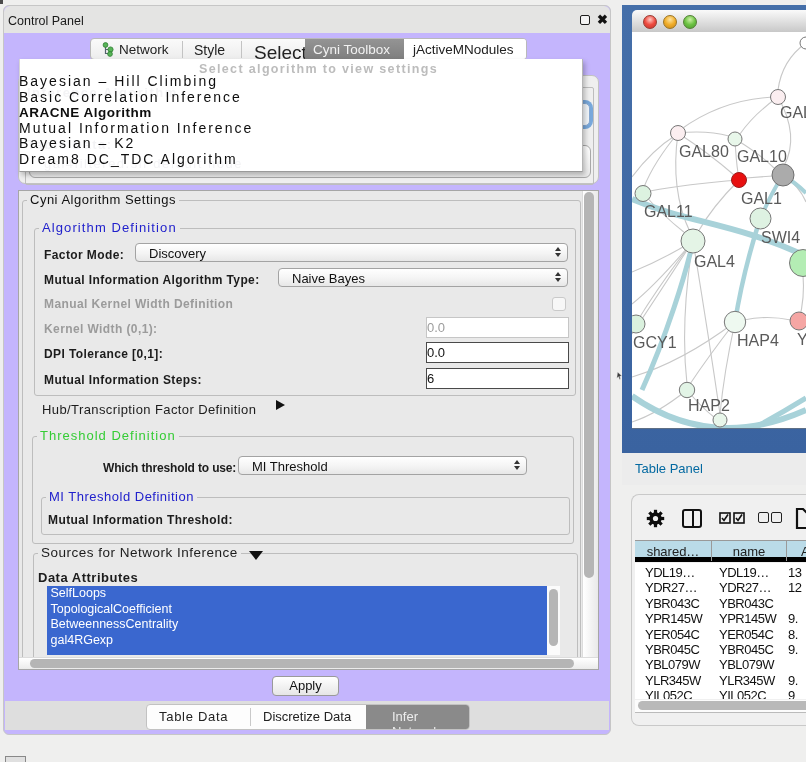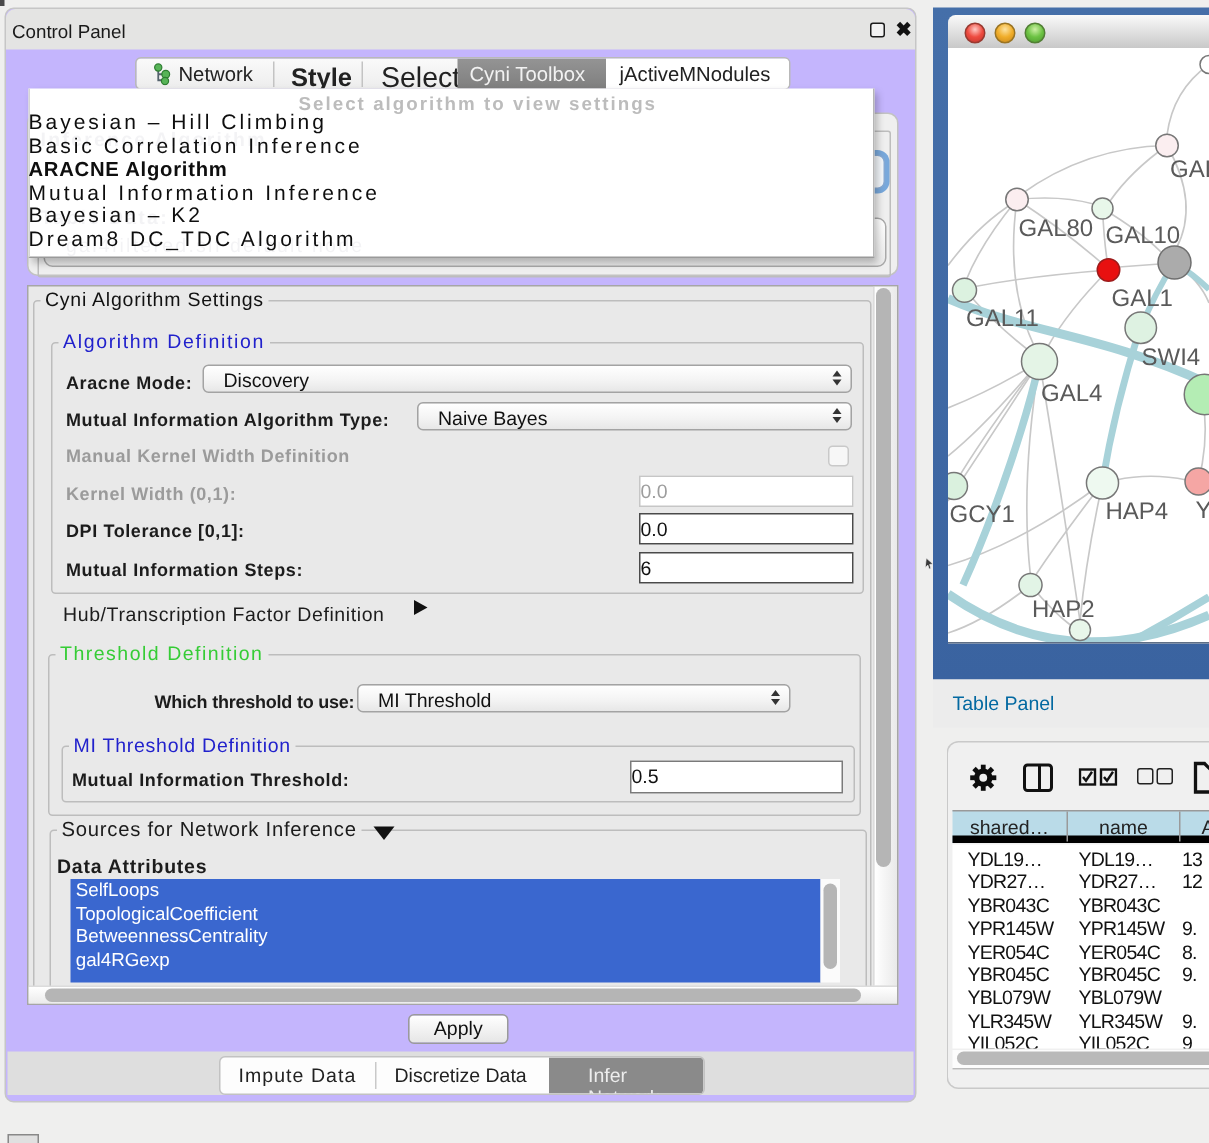--- a/index.html
+++ b/index.html
@@ -36,21 +36,21 @@
 
   <div class="abs" style="left:86px;top:32px;width:435px;height:20px;border:1px solid #b9b9b9;border-radius:4px;background:linear-gradient(#fafafa,#ededed);overflow:hidden;">
     <svg class="abs" style="left:11px;top:3px;" width="14" height="15" viewBox="0 0 14 15">
       <path d="M3.5 3.5 L3.5 11.5 L7 11.5 M3.5 7.5 L7.5 7.5" stroke="#55636e" stroke-width="1.2" fill="none"></path>
       <circle cx="3.5" cy="3" r="2.4" fill="#57b457" stroke="#2e7d32" stroke-width="0.8"></circle>
       <circle cx="8.5" cy="7.5" r="2.6" fill="#57b457" stroke="#2e7d32" stroke-width="0.8"></circle>
       <circle cx="8" cy="12" r="2.4" fill="#57b457" stroke="#2e7d32" stroke-width="0.8"></circle>
     </svg>
     <div class="abs" style="left:28px;top:3px;font-size:13.5px;font-weight:500;color:#222;">Network</div>
     <div class="abs" style="left:91px;top:2px;width:1px;height:17px;background:#c3c3c3;"></div>
-    <div class="abs" style="left:103px;top:3px;font-size:17px;font-weight:700;color:#222;">Style</div>
+    <div class="abs" style="left:103px;top:3px;font-size:14px;font-weight:400;color:#222;">Style</div>
     <div class="abs" style="left:150px;top:2px;width:1px;height:17px;background:#c3c3c3;"></div>
     <div class="abs" style="left:163px;top:3px;font-size:19px;font-weight:500;color:#222;">Select</div>
     <div class="abs" style="left:214px;top:0;width:99px;height:21px;background:linear-gradient(#949494,#7e7e7e);"></div>
     <div class="abs" style="left:222px;top:3px;font-size:13.5px;font-weight:500;color:#f2f2f2;">Cyni Toolbox</div>
     <div class="abs" style="left:313px;top:0;width:122px;height:21px;background:#fff;"></div>
     <div class="abs" style="left:322px;top:3px;font-size:13.5px;font-weight:500;color:#222;">jActiveMNodules</div>
   </div>
 
   <div class="abs" style="left:14px;top:69px;width:579px;height:107px;background:#efefef;border:1px solid #c2c2c2;border-radius:7px;"></div>
   <div class="abs" style="left:21px;top:81px;width:567px;height:96px;border:1px solid #bdbdbd;border-radius:2px;"></div>
@@ -76,21 +76,21 @@
 
   <div class="abs" style="left:14px;top:184px;width:579px;height:478px;border:1px solid #a6a6a6;background:#e9e9e9;overflow:hidden;">
 
     <div class="grp" style="left:3px;top:9px;width:557px;height:475px;">
         <span class="t" style="color:#111;">Cyni Algorithm Settings</span>
       </div>
 
     <div class="grp" style="left:15px;top:37px;width:540px;height:166px;">
         <span class="t" style="color:#2121cc;letter-spacing:1.1px;">Algorithm Definition</span>
       </div>
-    <div class="lbl" style="left:25px;top:57px;">Aracne Mode:</div>
+    <div class="lbl" style="left:25px;top:57px;">Factor Mode:</div>
     <div class="combo" style="left:116px;top:52px;width:431px;height:17px;">
       <div class="tx">Discovery</div>
       <div class="ar" style="right:5px;">
           <i class="up"></i>
           <i class="dn"></i>
         </div>
     </div>
     <div class="lbl" style="left:25px;top:82px;">Mutual Information Algorithm Type:</div>
     <div class="combo" style="left:259px;top:77px;width:288px;height:17px;">
       <div class="tx">Naive Bayes</div>
@@ -119,21 +119,20 @@
       <div class="tx">MI Threshold</div>
       <div class="ar" style="right:5px;">
           <i class="up"></i>
           <i class="dn"></i>
         </div>
     </div>
     <div class="grp" style="left:22px;top:306px;width:527px;height:36px;">
         <span class="t" style="color:#2121cc;">MI Threshold Definition</span>
       </div>
     <div class="lbl" style="left:29px;top:322px;">Mutual Information Threshold:</div>
-    <div class="fld" style="left:401px;top:316px;width:142px;height:22px;border:1px solid #7a7a7a;line-height:20px;">0.5</div>
 
     <div class="grp" style="left:14px;top:362px;width:543px;height:130px;">
         <span class="t" style="color:#1c1c1c;font-size:13.5px;">Sources for Network Inference</span>
       </div>
     <div class="abs" style="left:230px;top:360px;width:0;height:0;border-left:7px solid transparent;border-right:7px solid transparent;border-top:9px solid #111;"></div>
     <div class="lbl" style="left:19px;top:379px;font-size:13px;letter-spacing:0.5px;">Data Attributes</div>
     <div class="abs" style="left:28px;top:395px;width:500px;height:69px;background:#3a67cf;color:#fff;font-size:12.5px;line-height:15.5px;padding-left:3.5px;box-sizing:border-box;overflow:hidden;">
       SelfLoops<br>TopologicalCoefficient<br>BetweennessCentrality<br>gal4RGexp
     </div>
     <div class="abs" style="left:528px;top:395px;width:13px;height:69px;background:#fbfbfb;"></div>
@@ -142,21 +141,21 @@
     <div class="abs" style="left:563px;top:0;width:15px;height:466px;background:linear-gradient(90deg,#ffffff,#e9e9e9);border-left:1px solid #dcdcdc;"></div>
     <div class="scthumb" style="left:565px;top:1px;width:10px;height:386px;"></div>
     <div class="abs" style="left:0;top:466px;width:579px;height:12px;background:linear-gradient(#ffffff,#e9e9e9);border-top:1px solid #dcdcdc;"></div>
     <div class="scthumb" style="left:11px;top:468px;width:544px;height:9px;"></div>
   </div>
 
   <div class="abs" style="left:268px;top:670px;width:65px;height:18px;border:1px solid #9a9a9a;border-radius:4px;background:linear-gradient(#ffffff,#e6e6e6);text-align:center;font-size:13px;line-height:18px;color:#111;">Apply</div>
 
   <div class="abs" style="left:1px;top:695px;width:604px;height:29px;background:#dedede;"></div>
   <div class="abs" style="left:142px;top:698px;width:322px;height:24px;border:1px solid #c2c2c2;border-radius:4px;background:#fdfdfd;overflow:hidden;">
-    <div class="abs" style="left:12px;top:4px;font-size:13px;font-weight:500;color:#222;letter-spacing:0.7px;">Impute Data</div>
+    <div class="abs" style="left:12px;top:4px;font-size:13px;font-weight:500;color:#222;letter-spacing:0.7px;">Table Data</div>
     <div class="abs" style="left:103px;top:3px;width:1px;height:18px;background:#c9c9c9;"></div>
     <div class="abs" style="left:116px;top:4px;font-size:13px;font-weight:500;color:#222;">Discretize Data</div>
     <div class="abs" style="left:219px;top:0;width:103px;height:24px;background:#8a8a8a;"></div>
     <div class="abs" style="left:229px;top:4px;font-size:13px;font-weight:500;color:#ededed;margin-left:16px;">Infer Network</div>
   </div>
 </div>
 
 <div class="abs" style="left:5px;top:756px;width:19px;height:10px;border:1.5px solid #888;background:#e0e0e0;"></div>
 
 <div class="abs" style="left:622px;top:5px;width:184px;height:448px;background:linear-gradient(#456fa9,#3a63a0);"></div>

